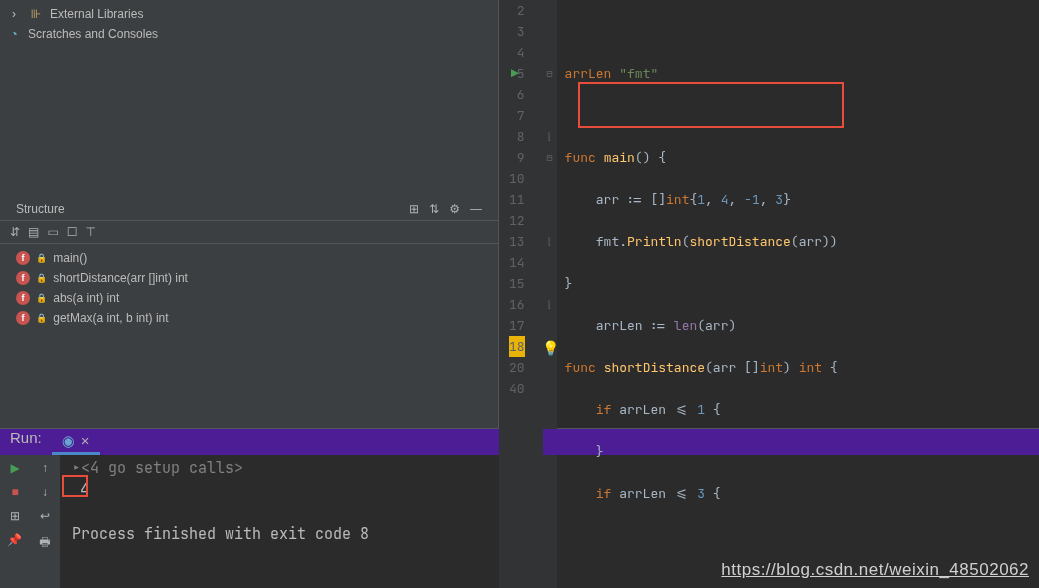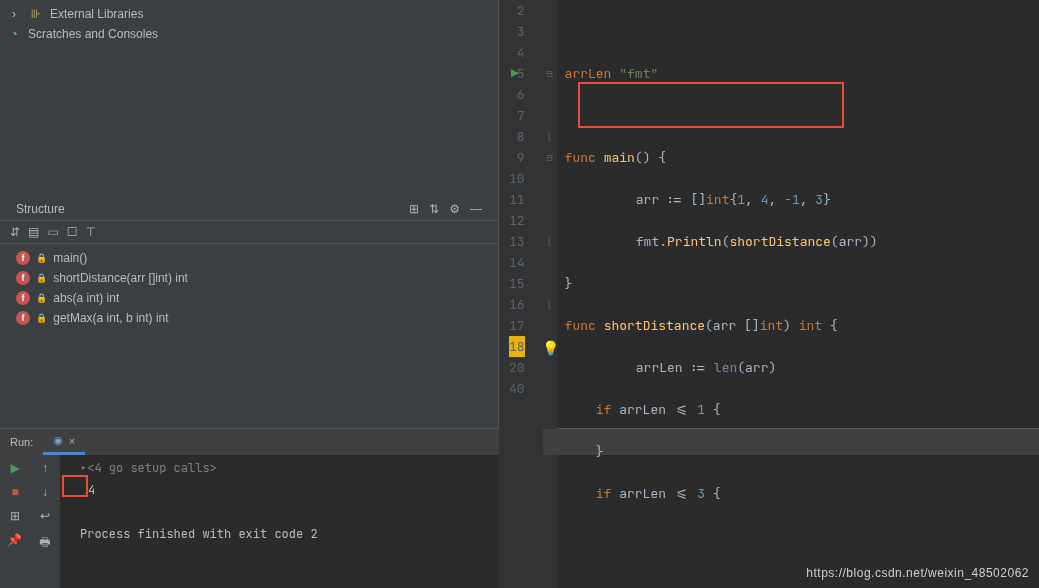--- a/index.html
+++ b/index.html
@@ -23,37 +23,37 @@
 .fold-col { width:14px; background:#313335; color:#606366; padding-top:0; }
 .fold { font-size:10px; color:#606366; height:21px; line-height:21px; text-align:center; }
 .code { padding-left:8px; white-space:pre; }
 .line { height:21px; position:relative; }
 .line.hl { background:#eab308; }
 .kw { color:#cc7832; }
 .fn { color:#ffc66d; }
 .str { color:#6a8759; }
 .num { color:#6897bb; }
 .op { color:#a9b7c6; }
-.ident { color:#a9b7c6;margin-left:40px; }
+.ident { color:#a9b7c6; }
 .type { color:#cc7832;text-align:right; }
 .builtin { color:#9876aa; }
 .redbox { position:absolute; border:2px solid #e74c3c; pointer-events:none; }
 .run-gutter { color:#499c54; position:absolute; left:2px; }
 .bulb { color:#f0a732; position:absolute; left:542px; font-size:14px; }
 .run-panel { height:160px; background:#2b2b2b; border-top:1px solid #555; display:flex; flex-direction:column; }
-.run-tabs { display:flex; align-items:center; background:#404040; height:26px; font-size:11px; }
+.run-tabs { display:flex; background:#4c1d95; height:26px; font-size:15px; }
 .run-label { padding:0 10px; color:#bbbbbb; }
 .run-tab { display:flex; align-items:center; gap:6px; padding:0 10px; border-bottom:3px solid #4a88c7; height:26px; color:#bbbbbb; }
 .run-close { color:#afb1b3; cursor:pointer; }
 .run-body { flex:1; display:flex; }
 .run-tool { width:30px; background:#3c3f41; display:flex; flex-direction:column; align-items:center; gap:10px; padding-top:6px; color:#afb1b3; }
 .run-secondtool { width:30px; background:#3c3f41; display:flex; flex-direction:column; align-items:center; gap:10px; padding-top:6px; color:#afb1b3; }
-.console { flex:1; font-family:"JetBrains Mono","Consolas",monospace; font-size:12px; line-height:22px; padding:2px 20px; position:relative; color:#bbbbbb; }
+.console { flex:1; font-family:"JetBrains Mono","Consolas",monospace; font-size:15px; line-height:22px; padding:2px 12px; position:relative; color:#bbbbbb; }
 .console .fold-txt { color:#808080; }
-.watermark { position:absolute; bottom:8px; right:10px; font-size:12px; color:#d0d0d0; letter-spacing:0.5px; font-family: sans-serif; }
+.watermark { position:absolute; bottom:8px; right:10px; font-size:17px; color:#d0d0d0; letter-spacing:0.5px; font-family: sans-serif; text-decoration: underline; }
 .divider { width:1px; background:#555; }
 </style>
 </head>
 <body>
 
 <div class="main-split">
   <div class="left-panel">
     <div class="project-tree">
       <div class="tree-item">
         <span class="tree-icon">›</span>
@@ -155,22 +155,22 @@
           <div class="fold"></div>
       </div>
       <div class="code">
 <div class="line"></div>
 <div class="line"><span class="kw">arrLen</span> <span class="str">"fmt"</span></div>
 <div class="line"></div>
 <div class="line"><span class="kw">func</span> <span class="fn">main</span>() {</div>
 <div class="line">    <span class="ident">arr</span> <span class="op">:=</span> []<span class="type">int</span>{<span class="num">1</span>, <span class="num">4</span>, <span class="num">-1</span>, <span class="num">3</span>}</div>
 <div class="line">    <span class="ident">fmt</span>.<span class="fn">Println</span>(<span class="fn">shortDistance</span>(arr))</div>
 <div class="line">}</div>
+<div class="line">    <span class="ident">arrLen</span> <span class="op">:=</span> <span class="builtin">len</span>(arr)</div>
 <div class="line"><span class="kw">func</span> <span class="fn">shortDistance</span>(arr []<span class="type">int</span>) <span class="type">int</span> {</div>
-<div class="line">    <span class="ident">arrLen</span> <span class="op">:=</span> <span class="builtin">len</span>(arr)</div>
 <div class="line">    <span class="kw">if</span> arrLen &lt;= <span class="num">1</span> {</div>
 <div class="line">    }</div>
 <div class="line">    <span class="kw">if</span> arrLen &lt;= <span class="num">3</span> {</div>
 
 
 
 
 
       </div>
     </div>
@@ -198,19 +198,19 @@
     <div class="run-secondtool">
       <span>↑</span>
       <span>↓</span>
       <span>↩</span>
       <span>🖶</span>
     </div>
     <div class="console">
       <div><span style="color:#808080;">▸</span><span class="fold-txt">&lt;4 go setup calls&gt;</span></div>
       <div style="margin-left:8px;"><span>4</span></div>
       <div>&nbsp;</div>
-      <div><span>Process finished with exit code 2</span></div>
+      <div><span>Process finished with exit code 8</span></div>
       <div class="redbox" style="top:20px; left:2px; width:26px; height:22px;"></div>
     </div>
   </div>
 </div>
 
 <div class="watermark">https://blog.csdn.net/weixin_48502062</div>
 
 </body></html>

